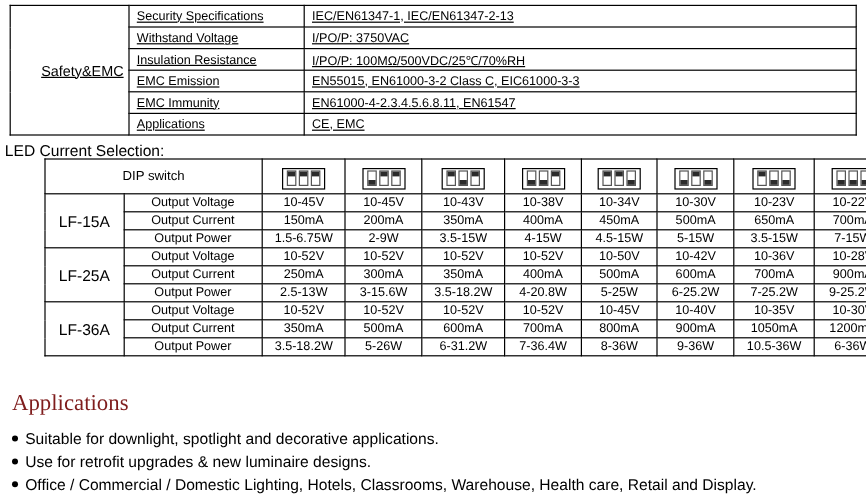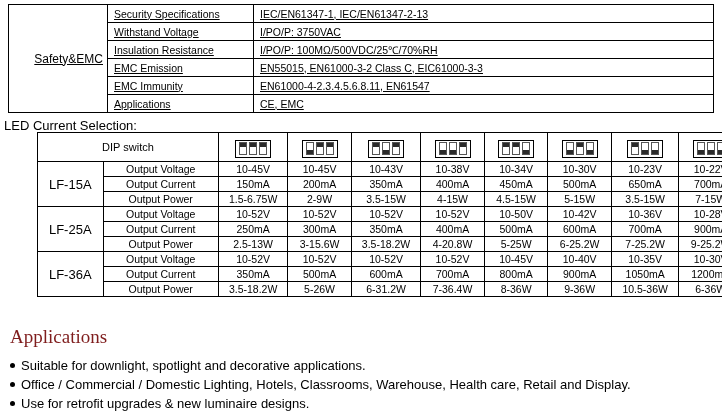--- a/index.html
+++ b/index.html
@@ -269,17 +269,17 @@
           <td class="val">9-36W</td>
           <td class="val">10.5-36W</td>
           <td class="val">6-36W</td>
         </tr>
       </tbody>
   </table>
 
   <div class="apps-title">Applications</div>
   <div class="apps-list" id="apps-list">
       <div><span class="bullet"></span><span>Suitable for downlight, spotlight and decorative applications.</span></div>
+      <div><span class="bullet"></span><span>Use for retrofit upgrades &amp; new luminaire designs.</span></div>
       <div><span class="bullet"></span><span>Office / Commercial / Domestic Lighting, Hotels, Classrooms, Warehouse, Health care, Retail and Display.</span></div>
-      <div><span class="bullet"></span><span>Use for retrofit upgrades &amp; new luminaire designs.</span></div>
     </div>
 
 </div>
 
 </body></html>

